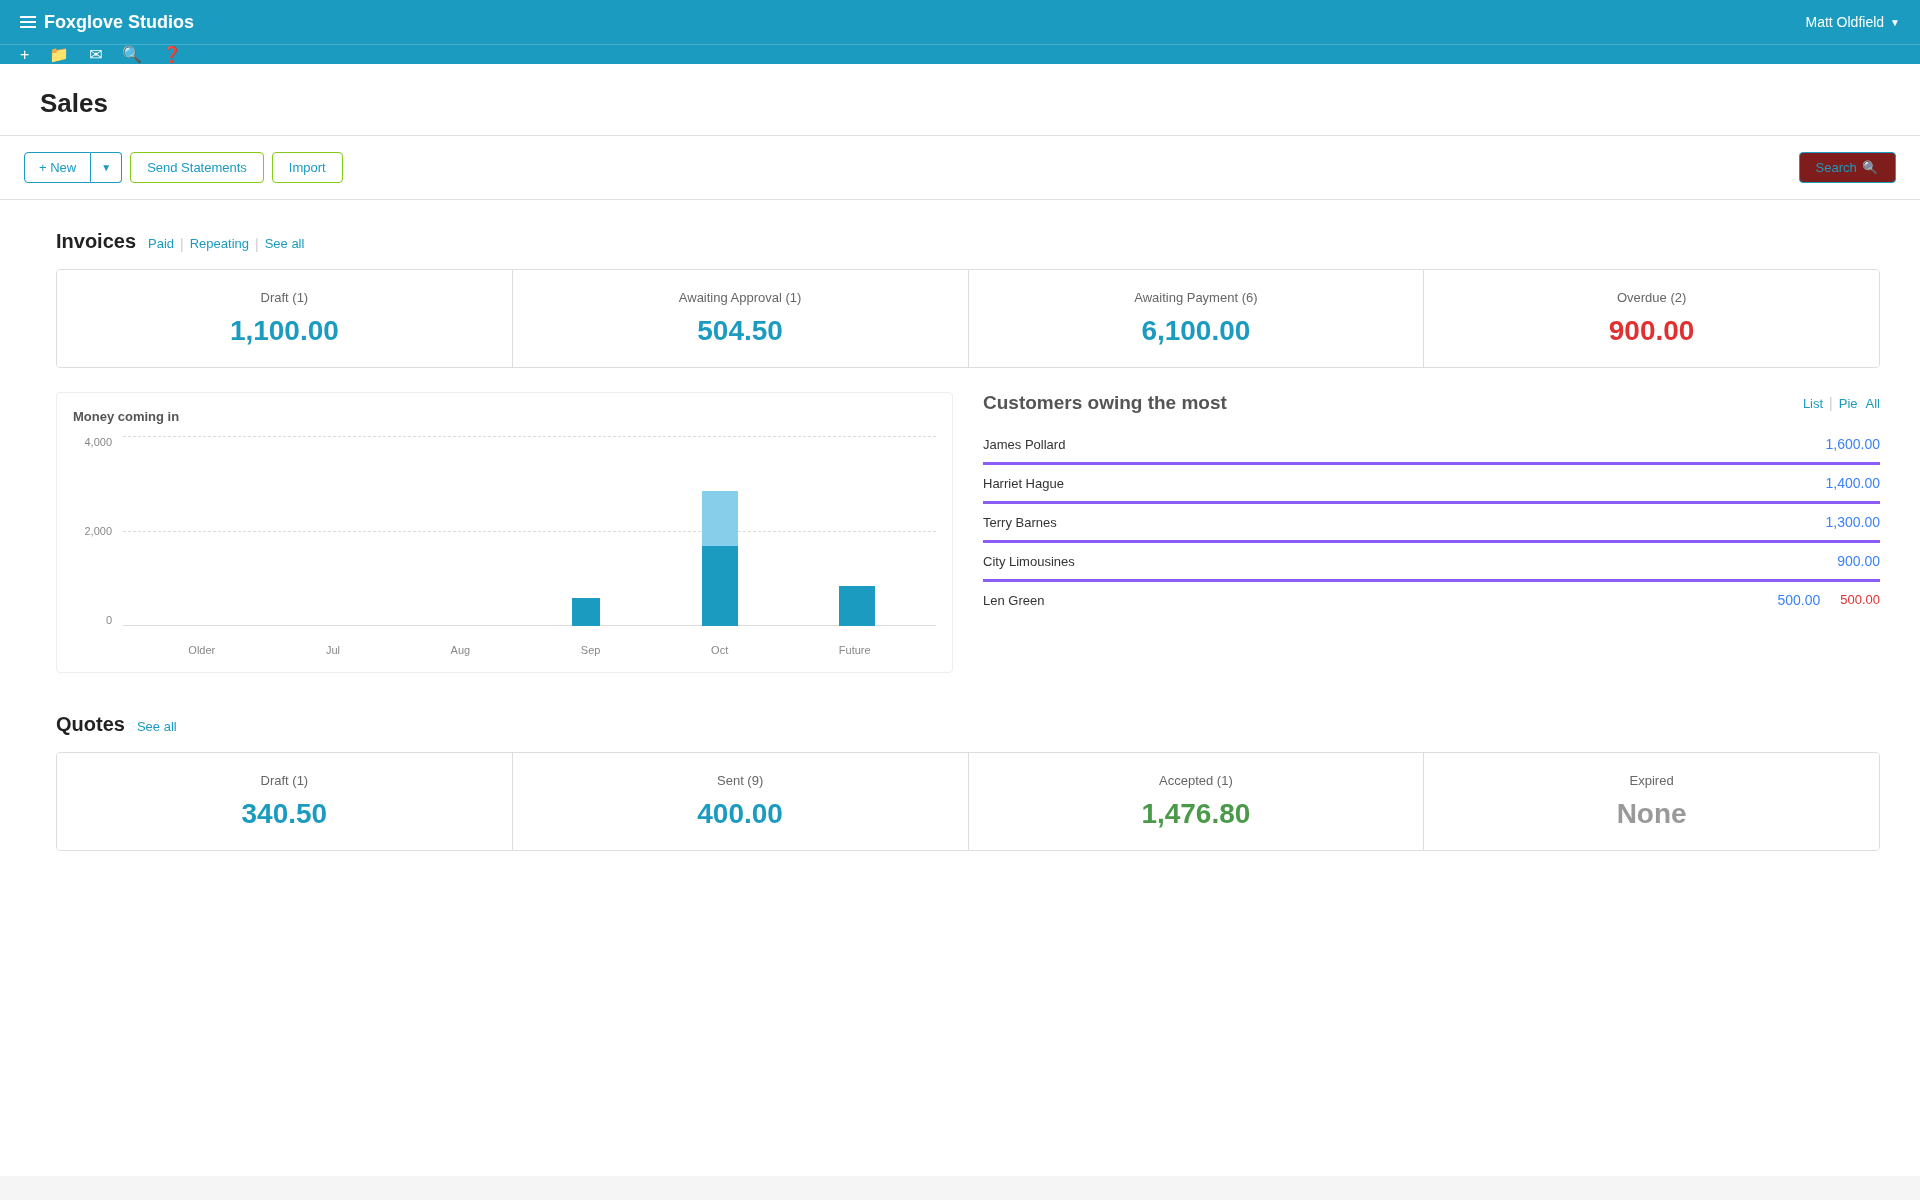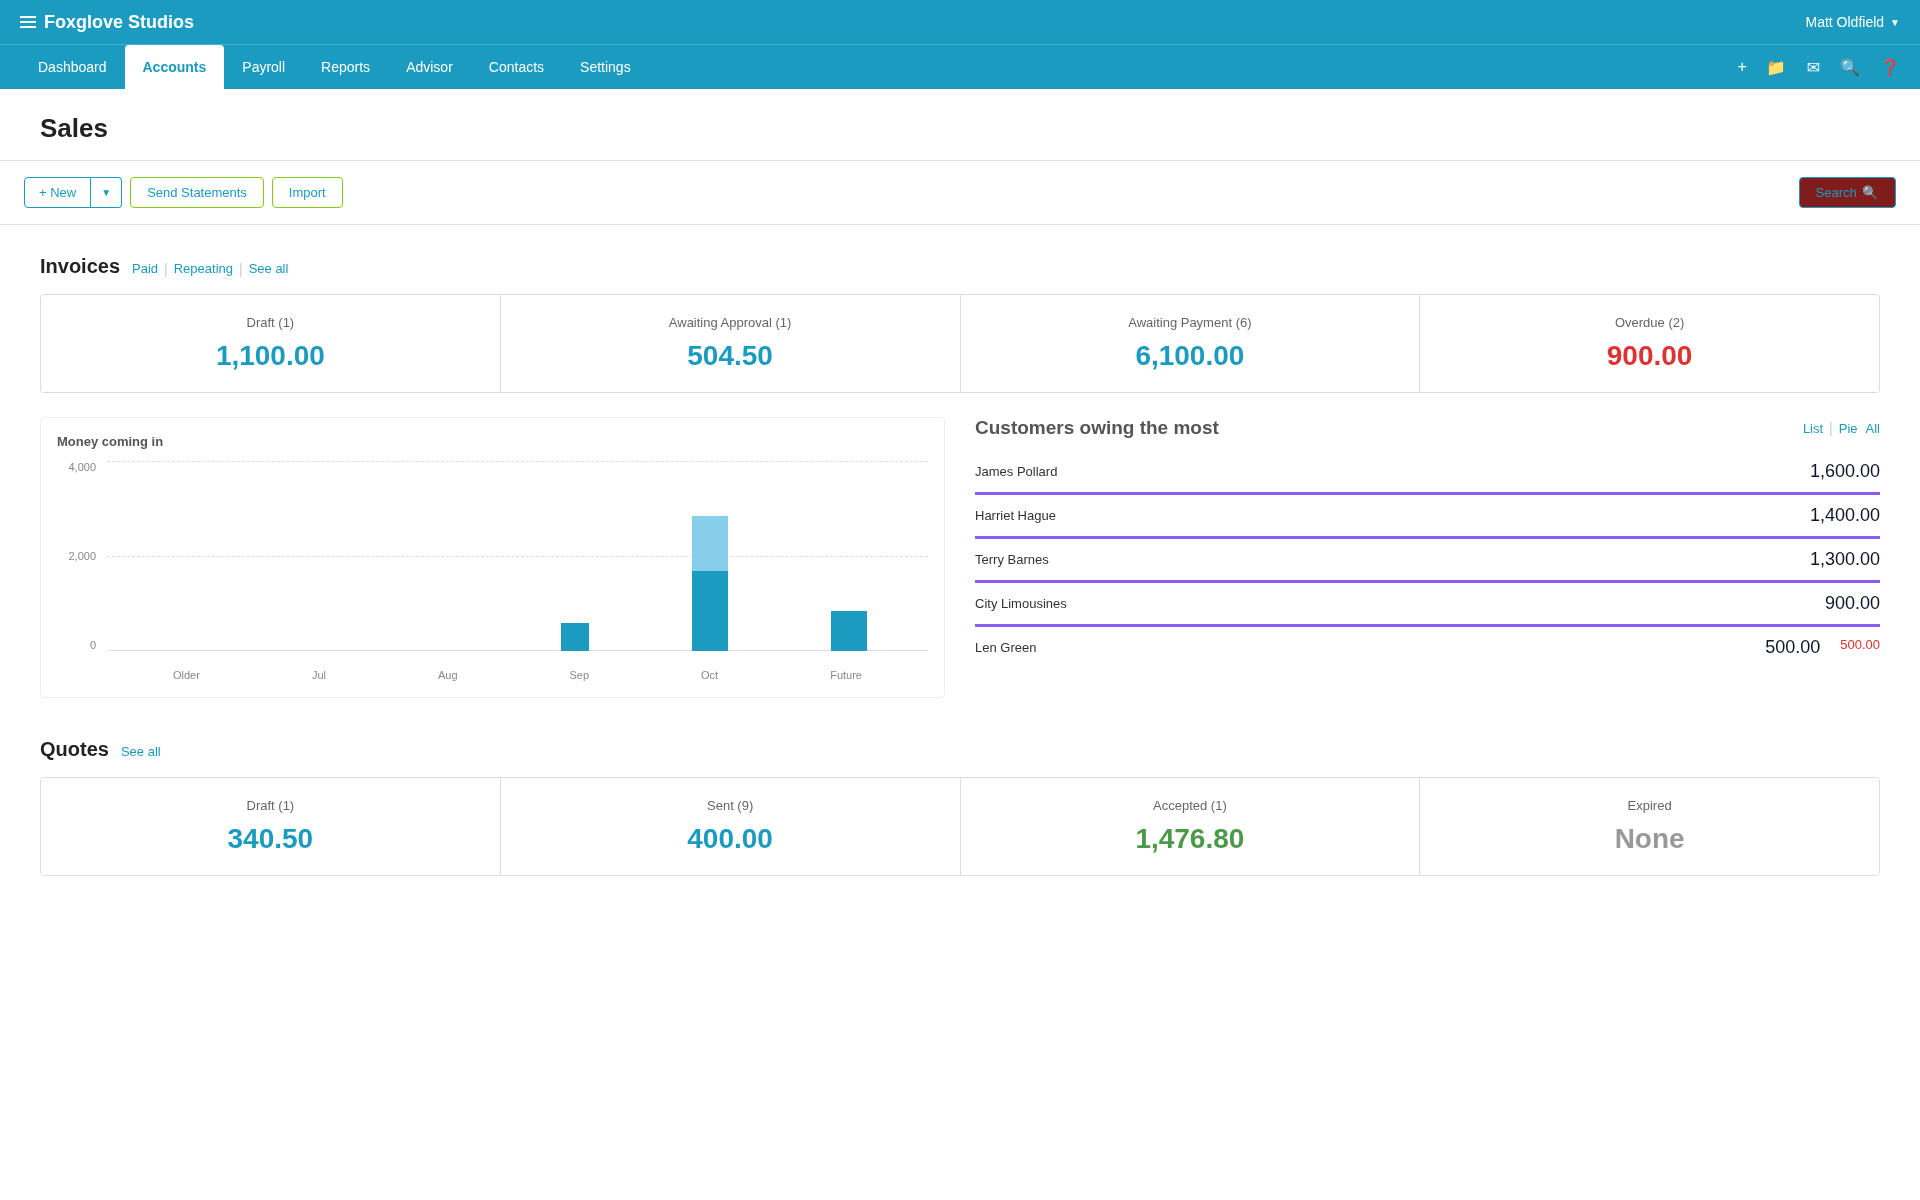--- a/index.html
+++ b/index.html
@@ -60,21 +60,21 @@
     .btn { border: 1px solid #84cc16; color: #1a9bbf; background: white; padding: 7px 16px; border-radius: 4px; cursor: pointer; font-size: 13px; display: flex; align-items: center; gap: 4px; }
     .btn-new { display: flex; align-items: stretch; }
     .btn-new-main { border: 1px solid #1a9bbf; color: #1a9bbf; background: white; padding: 7px 14px; border-radius: 4px 0 0 4px; cursor: pointer; font-size: 13px; }
     .btn-new-arrow { border: 1px solid #1a9bbf; border-left: none; color: #1a9bbf; background: white; padding: 7px 10px; border-radius: 0 4px 4px 0; cursor: pointer; font-size: 10px; }
     .btn-search { border: 1px solid #1a9bbf; color: #1a9bbf; background: #7f1d1d; padding: 7px 16px; border-radius: 4px; cursor: pointer; font-size: 13px; display: flex; align-items: center; gap: 6px; }
 
     
     .main-content { padding: 30px 40px; }
 
     
-    .section { margin-bottom: 40px; }
+    .section { margin-bottom: 40px; margin-left: 16px; }
     .section-header { display: flex; align-items: baseline; gap: 12px; margin-bottom: 16px; }
     .section-title { font-size: 20px; font-weight: bold; color: #222; }
     .section-links { display: flex; align-items: center; gap: 0; }
     .section-link { color: #1a9bbf; font-size: 13px; cursor: pointer; text-decoration: none; }
     .section-sep { color: #ccc; margin: 0 6px; }
 
     
     .cards-row { display: flex; border: 1px solid #ddd; border-radius: 4px; overflow: hidden; margin-bottom: 24px; }
     .card { flex: 1; padding: 20px; text-align: center; border-right: 1px solid #ddd; background: white; cursor: pointer; }
     .card:last-child { border-right: none; }
@@ -97,21 +97,21 @@
     .customers-container { background: white; }
     .customers-header { display: flex; align-items: center; justify-content: space-between; margin-bottom: 12px; }
     .customers-title { font-size: 19px; font-weight: bold; color: #555; }
     .customers-view-links { display: flex; align-items: center; gap: 6px; }
     .view-link { color: #1a9bbf; font-size: 13px; cursor: pointer; }
     .view-sep { color: #ccc; }
     .customers-all { color: #1a9bbf; font-size: 13px; cursor: pointer; }
     .customer-row { display: flex; align-items: center; justify-content: space-between; padding: 10px 0; border-bottom: 3px solid #8b5cf6; }
     .customer-row:last-child { border-bottom: none; }
     .customer-name { font-size: 13px; color: #333; }
-    .customer-amount { font-size: 18px; color: #0f172a; }
+    .customer-amount { font-size: 14px; color: #3b82f6; }
     .customer-overdue { font-size: 13px; color: #e03030; margin-left: 10px; }
     .customer-amounts { display: flex; gap: 10px; }
   </style>
 </head>
 <body>
 
 <div class="top-bar">
   <div class="top-bar-left">
     <div class="top-bar-logo">
       <div class="logo-icon">
@@ -122,29 +122,20 @@
       <span>Foxglove Studios</span>
     </div>
   </div>
   <div class="top-bar-right">
     <span>Matt Oldfield</span>
     <span class="dropdown-arrow">▼</span>
   </div>
 </div>
 
 <div class="nav-bar">
-  <div class="nav-left">
-    <a class="nav-item">Dashboard</a>
-    <a class="nav-item active">Accounts</a>
-    <a class="nav-item">Payroll</a>
-    <a class="nav-item">Reports</a>
-    <a class="nav-item">Advisor</a>
-    <a class="nav-item">Contacts</a>
-    <a class="nav-item">Settings</a>
-  </div>
   <div class="nav-right">
     <span class="nav-icon">+</span>
     <span class="nav-icon">📁</span>
     <span class="nav-icon">✉</span>
     <span class="nav-icon">🔍</span>
     <span class="nav-icon">❓</span>
   </div>
 </div>
 
 <div class="page-content">

